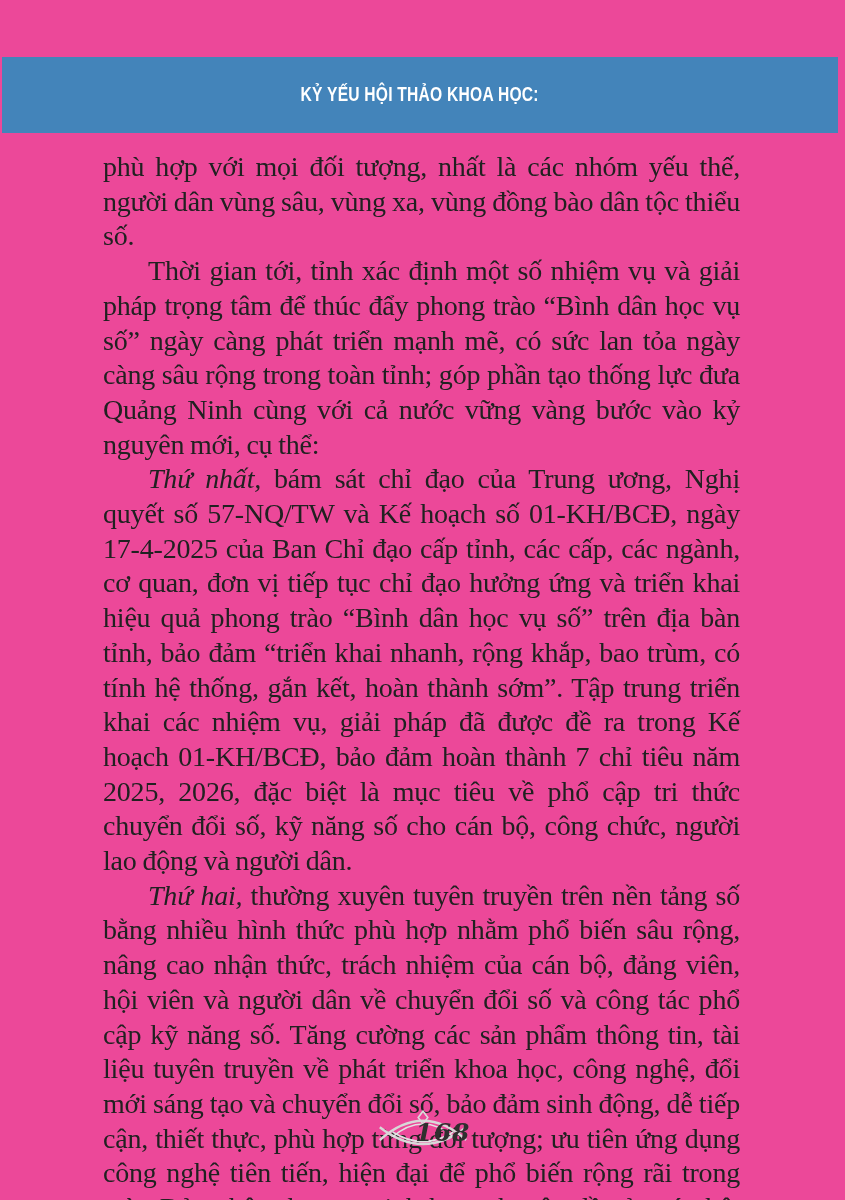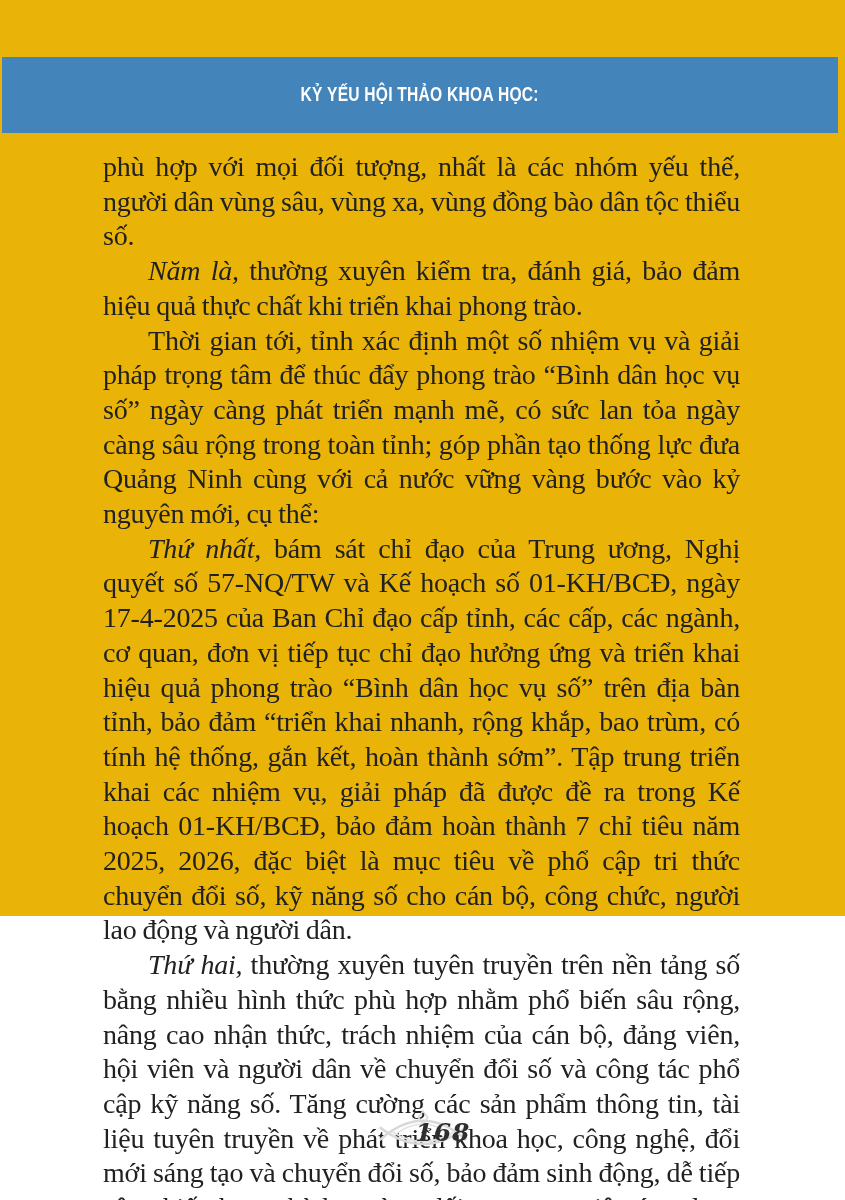--- a/index.html
+++ b/index.html
@@ -4,22 +4,22 @@
 <style>
   html, body { margin: 0; padding: 0; }
   body {
     width: 845px; height: 1200px;
     background: #ffffff;
     font-family: "Liberation Serif", serif;
     overflow: hidden;
   }
   .page {
     position: relative;
-    width: 845px; height: 916px;
-    background: #eab308;
+    width: 845px; height: 1200px;
+    background: #ec4899;
   }
 
   
   .band {
     position: absolute;
     top: 57px; left: 2px; right: 7px; height: 76px;
     background: #4384ba;
     display: flex; flex-direction: column;
     align-items: center; justify-content: center;
     gap: 3px;
@@ -86,21 +86,20 @@
 <div class="page">
 
   <header class="band">
     <div class="band-line l1">
       <span class="cond">KỶ YẾU HỘI THẢO KHOA HỌC:</span>
     </div>
   </header>
 
   <main class="content">
     <p class="para"><em></em><span>phù hợp với mọi đối tượng, nhất là các nhóm yếu thế, người dân vùng sâu, vùng xa, vùng đồng bào dân tộc thiểu số.</span></p>
-    <p class="para indent"><em>Năm là,</em><span> thường xuyên kiểm tra, đánh giá, bảo đảm hiệu quả thực chất khi triển khai phong trào.</span></p>
     <p class="para indent"><em></em><span>Thời gian tới, tỉnh xác định một số nhiệm vụ và giải pháp trọng tâm để thúc đẩy phong trào “Bình dân học vụ số” ngày càng phát triển mạnh mẽ, có sức lan tỏa ngày càng sâu rộng trong toàn tỉnh; góp phần tạo thống lực đưa Quảng Ninh cùng với cả nước vững vàng bước vào kỷ nguyên mới, cụ thể:</span></p>
     <p class="para indent"><em>Thứ nhất,</em><span> bám sát chỉ đạo của Trung ương, Nghị quyết số 57-NQ/TW và Kế hoạch số 01-KH/BCĐ, ngày 17-4-2025 của Ban Chỉ đạo cấp tỉnh, các cấp, các ngành, cơ quan, đơn vị tiếp tục chỉ đạo hưởng ứng và triển khai hiệu quả phong trào “Bình dân học vụ số” trên địa bàn tỉnh, bảo đảm “triển khai nhanh, rộng khắp, bao trùm, có tính hệ thống, gắn kết, hoàn thành sớm”. Tập trung triển khai các nhiệm vụ, giải pháp đã được đề ra trong Kế hoạch 01-KH/BCĐ, bảo đảm hoàn thành 7 chỉ tiêu năm 2025, 2026, đặc biệt là mục tiêu về phổ cập tri thức chuyển đổi số, kỹ năng số cho cán bộ, công chức, người lao động và người dân.</span></p>
     <p class="para indent"><em>Thứ hai,</em><span> thường xuyên tuyên truyền trên nền tảng số bằng nhiều hình thức phù hợp nhằm phổ biến sâu rộng, nâng cao nhận thức, trách nhiệm của cán bộ, đảng viên, hội viên và người dân về chuyển đổi số và công tác phổ cập kỹ năng số. Tăng cường các sản phẩm thông tin, tài liệu tuyên truyền về phát triển khoa học, công nghệ, đổi mới sáng tạo và chuyển đổi số, bảo đảm sinh động, dễ tiếp cận, thiết thực, phù hợp từng đối tượng; ưu tiên ứng dụng công nghệ tiên tiến, hiện đại để phổ biến rộng rãi trong toàn Đảng bộ; phục vụ sinh hoạt chuyên đề của cán bộ, đảng viên và học tập kỹ năng số của nhân dân.</span></p>
   </main>
 
   <footer class="footer">
     <div class="ornament-wrap">
       <svg viewBox="0 0 120 60" aria-hidden="true">
         <path d="M6,24 Q60,66 114,24" fill="none" stroke="#d8d8d8" stroke-width="3"></path>
         <path d="M6,40 Q60,-8 114,40" fill="none" stroke="#d8d8d8" stroke-width="3"></path>

